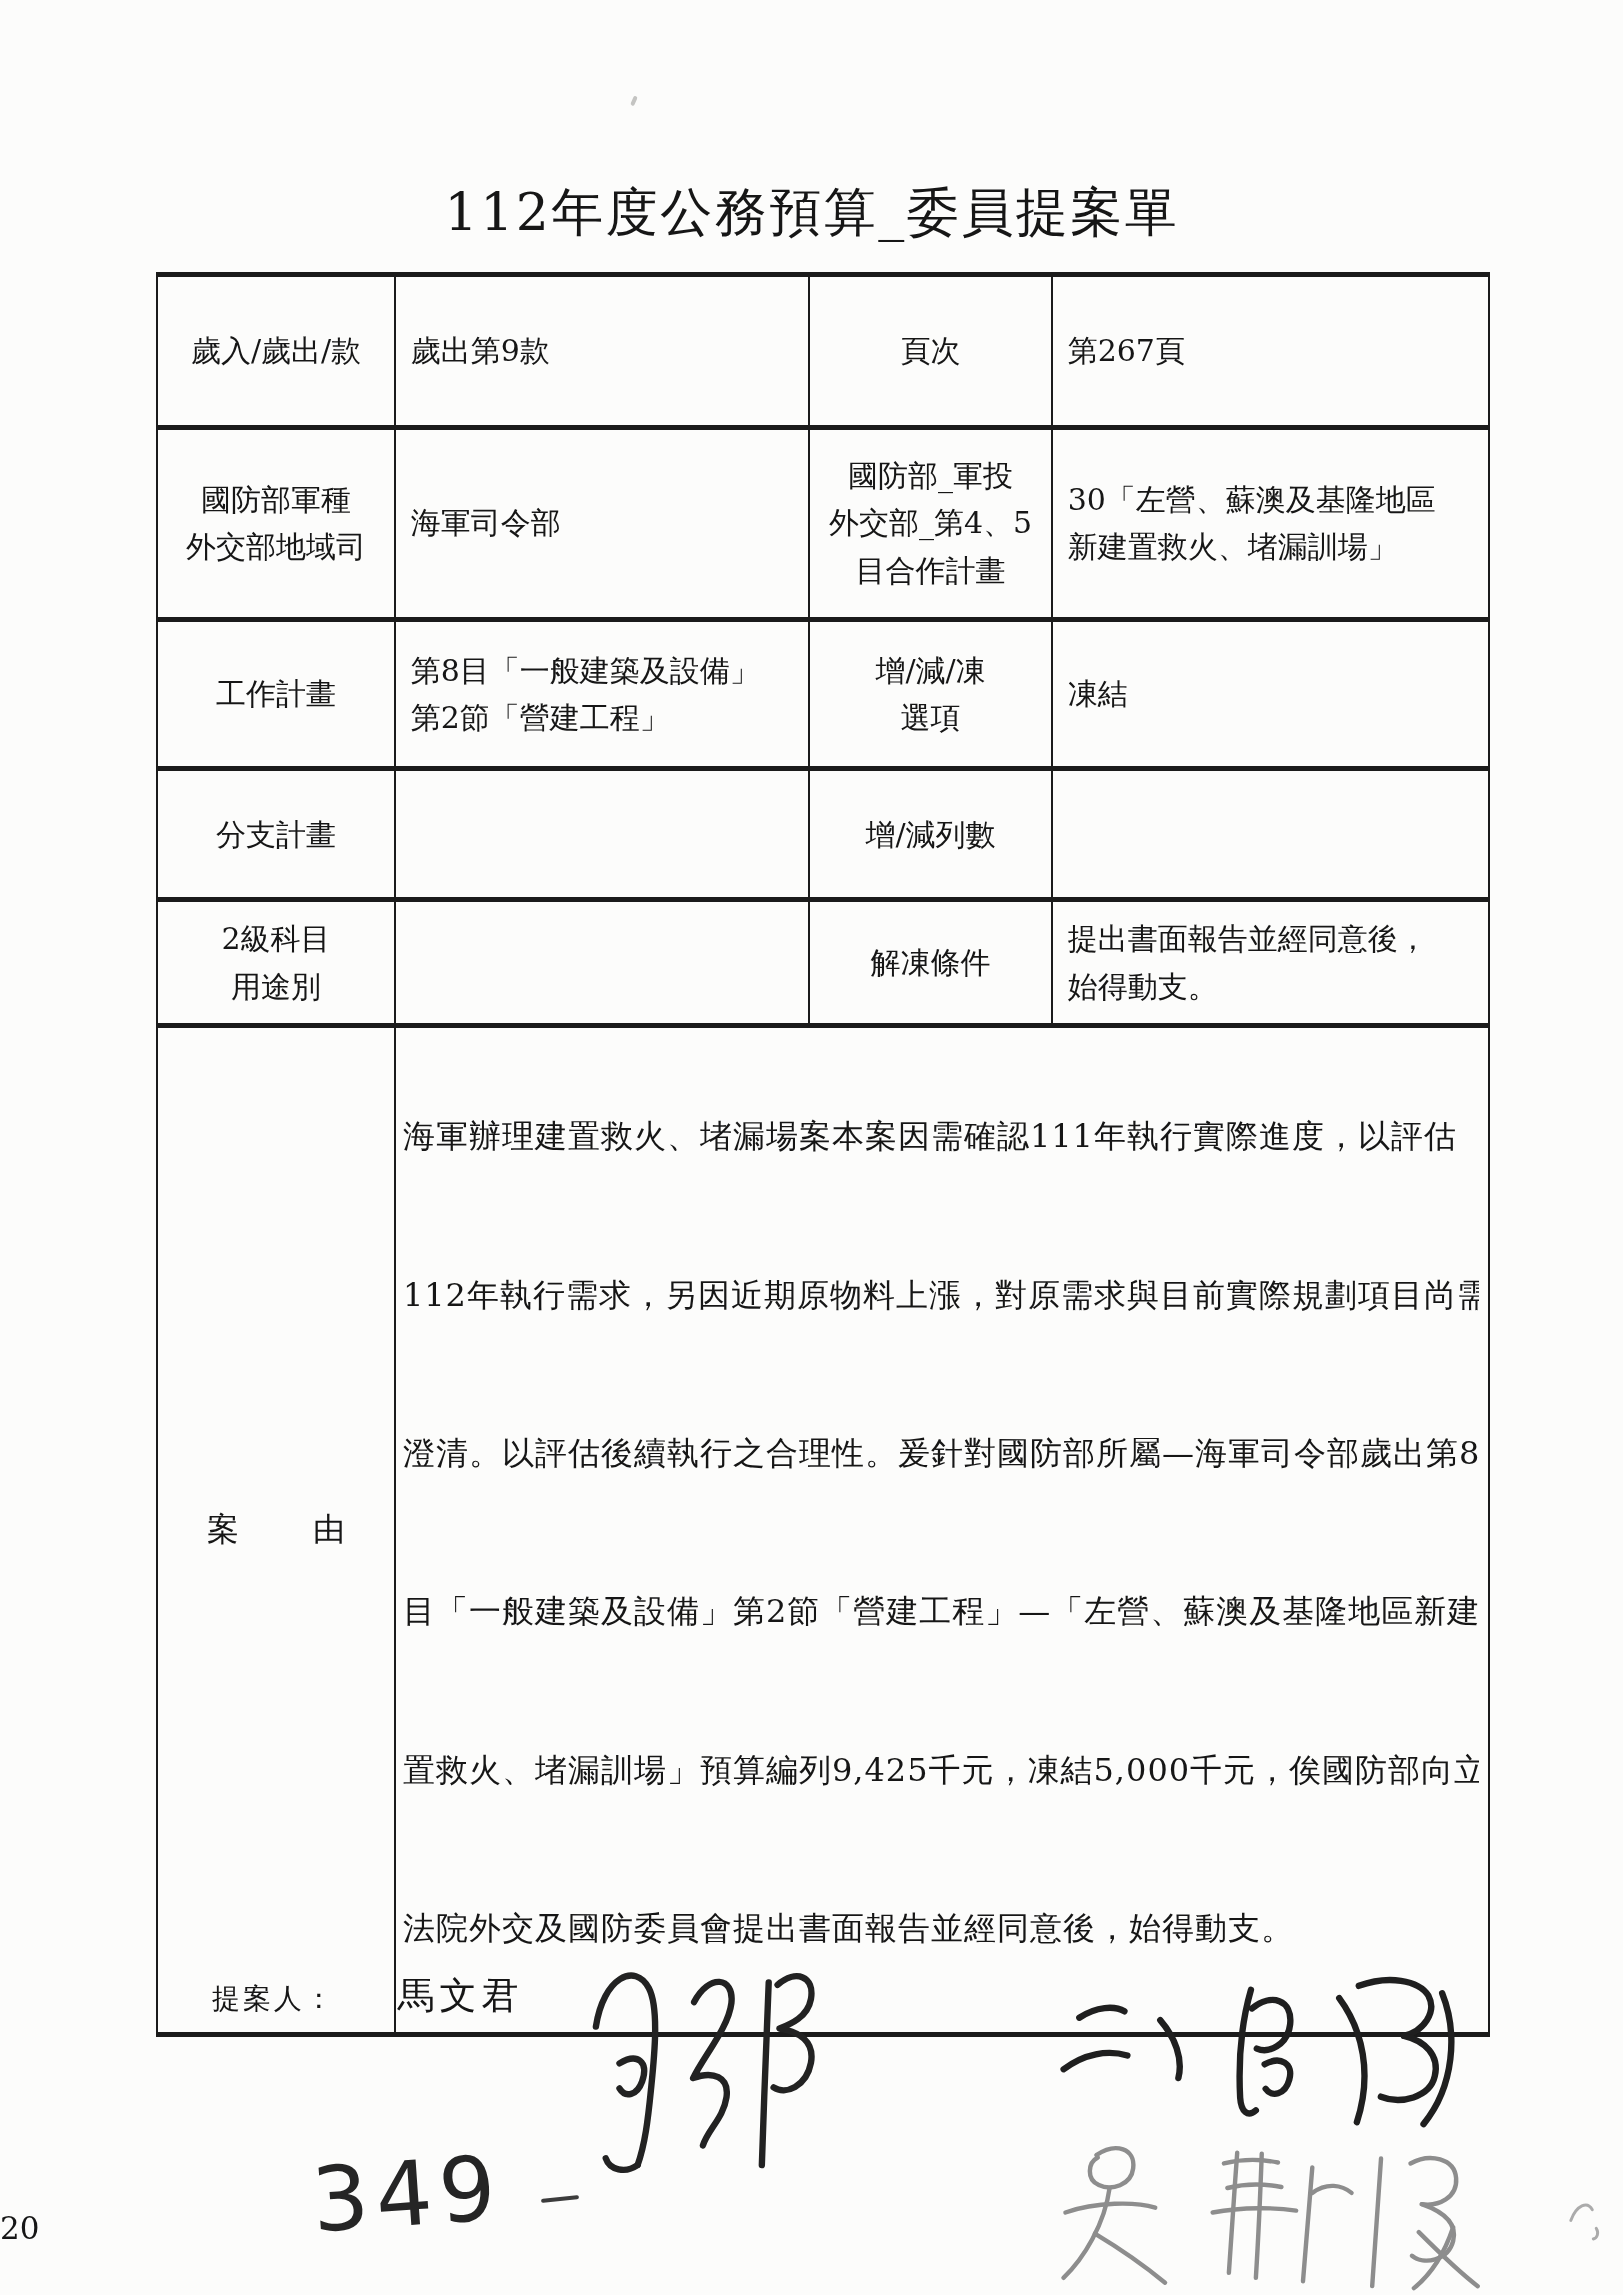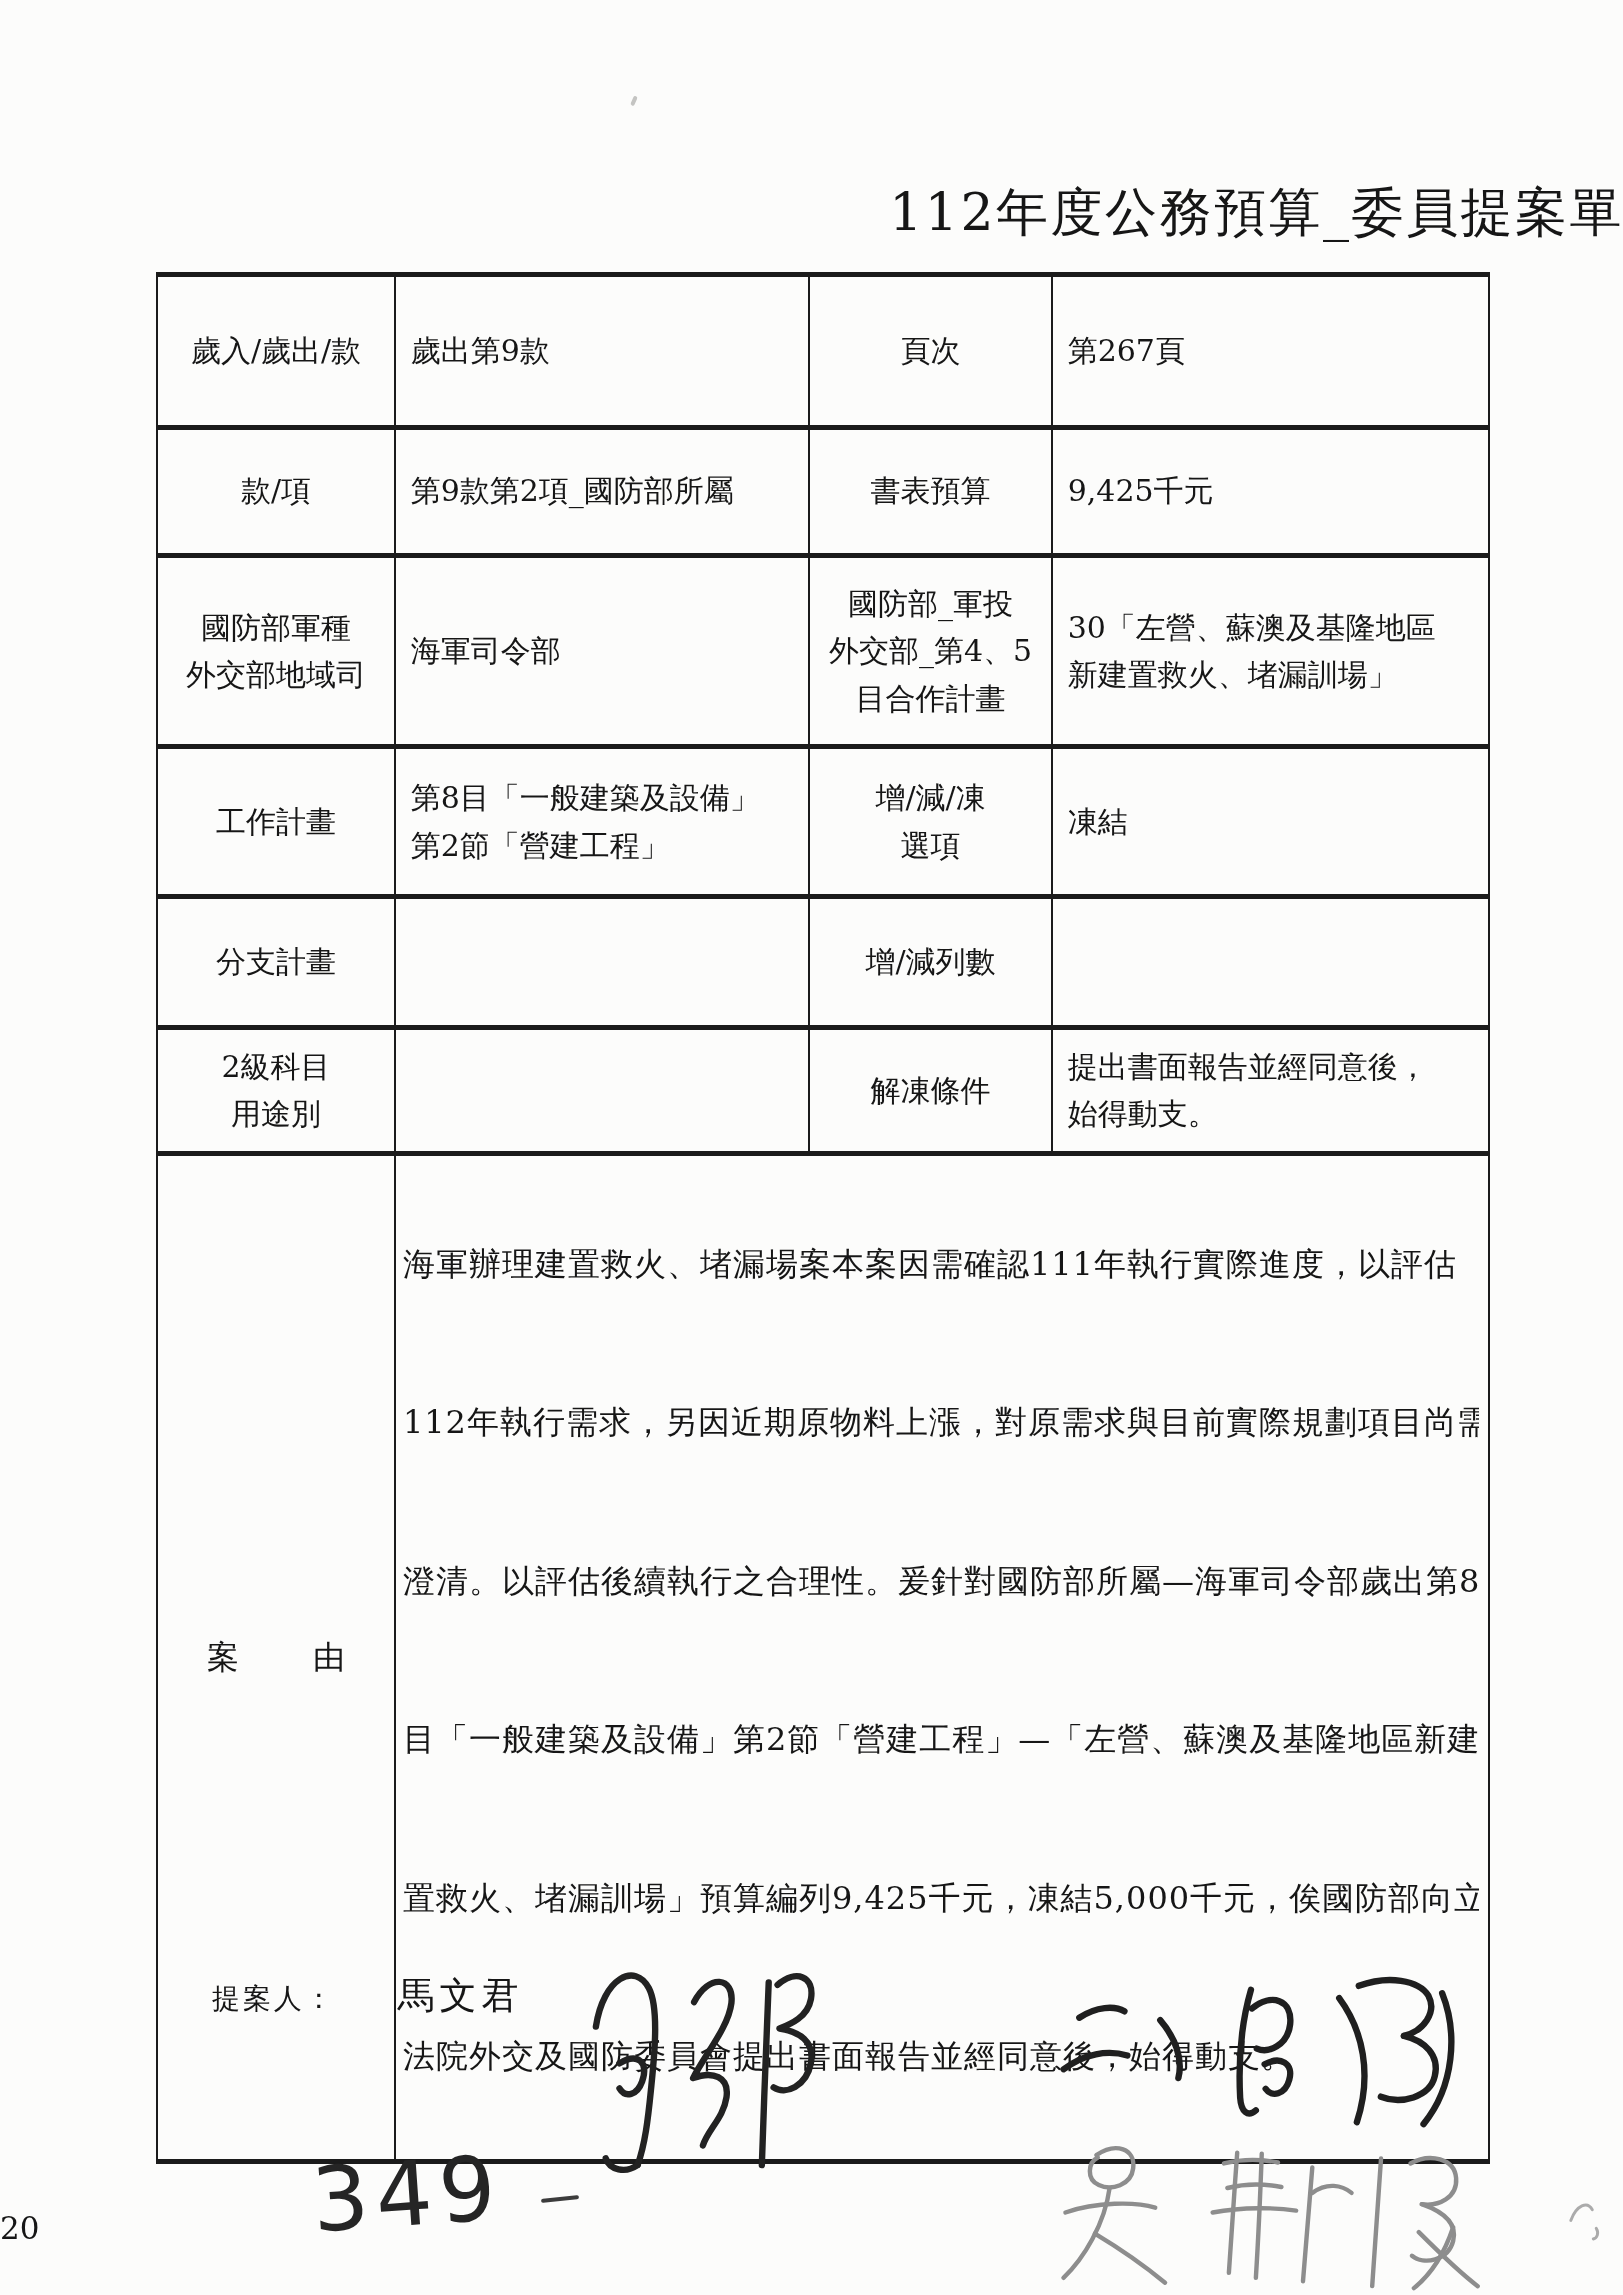--- a/index.html
+++ b/index.html
@@ -6,21 +6,21 @@
   .sheet{
     position:relative;
     width:1624px;height:2295px;
     background:#fcfcfb;
     font-family:"DejaVu Serif","Liberation Serif",serif;
     color:#161616;
     overflow:hidden;
   }
   .title{
     position:absolute;left:0;top:181px;width:100%;
-    text-align:right;font-size:52px;letter-spacing:2.5px;
+    text-align:center;font-size:52px;letter-spacing:2.5px;
     line-height:1.2;font-weight:400;
   }
   table.budget{
     position:absolute;left:156px;top:272px;
     width:1332px;table-layout:fixed;border-collapse:collapse;
   }
   table.budget td{
     border-left:2.9px solid #1b1b1b;
     border-right:2.9px solid #1b1b1b;
     border-top:5.4px solid #1b1b1b;
@@ -85,26 +85,20 @@
         <col style="width:414px">
         <col style="width:243px">
         <col style="width:437px">
     </colgroup>
     <tbody>
       <tr class="r0">
         <td class="lbl">歲入/歲出/款</td>
         <td class="val">歲出第9款</td>
         <td class="lbl">頁次</td>
         <td class="val">第267頁</td>
-      </tr>
-      <tr class="r1">
-        <td class="lbl">款/項</td>
-        <td class="val">第9款第2項_國防部所屬</td>
-        <td class="lbl">書表預算</td>
-        <td class="val">9,425千元</td>
       </tr>
       <tr class="r2">
         <td class="lbl">國防部軍種
 外交部地域司</td>
         <td class="val">海軍司令部</td>
         <td class="lbl">國防部_軍投
 外交部_第4、5
 目合作計畫</td>
         <td class="val">30「左營、蘇澳及基隆地區
 新建置救火、堵漏訓場」</td>

